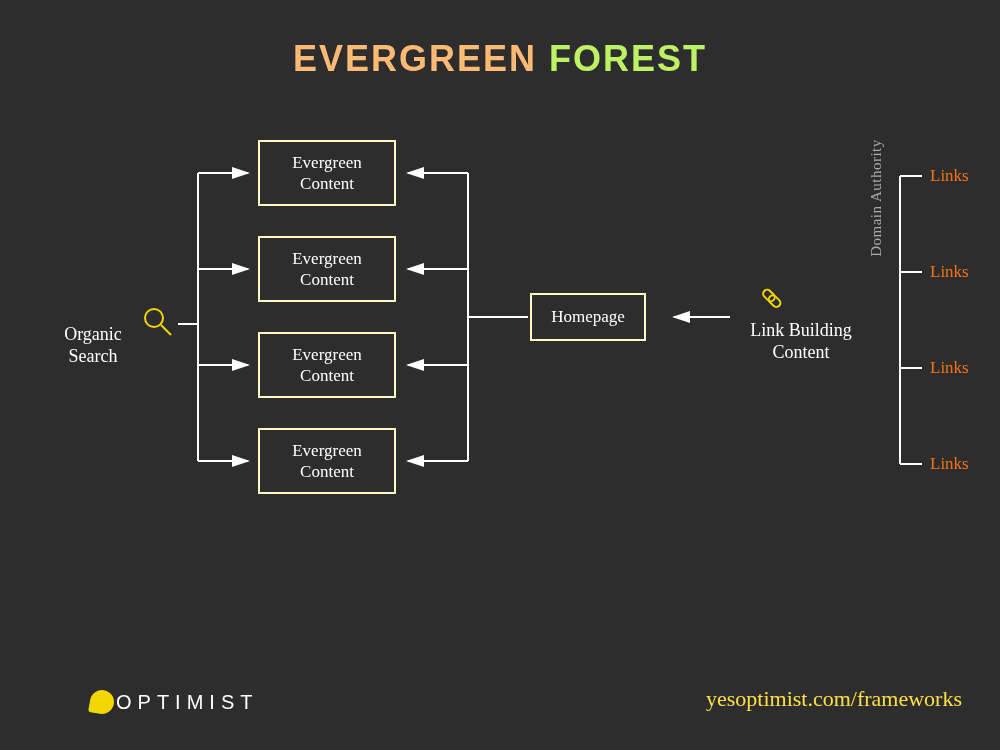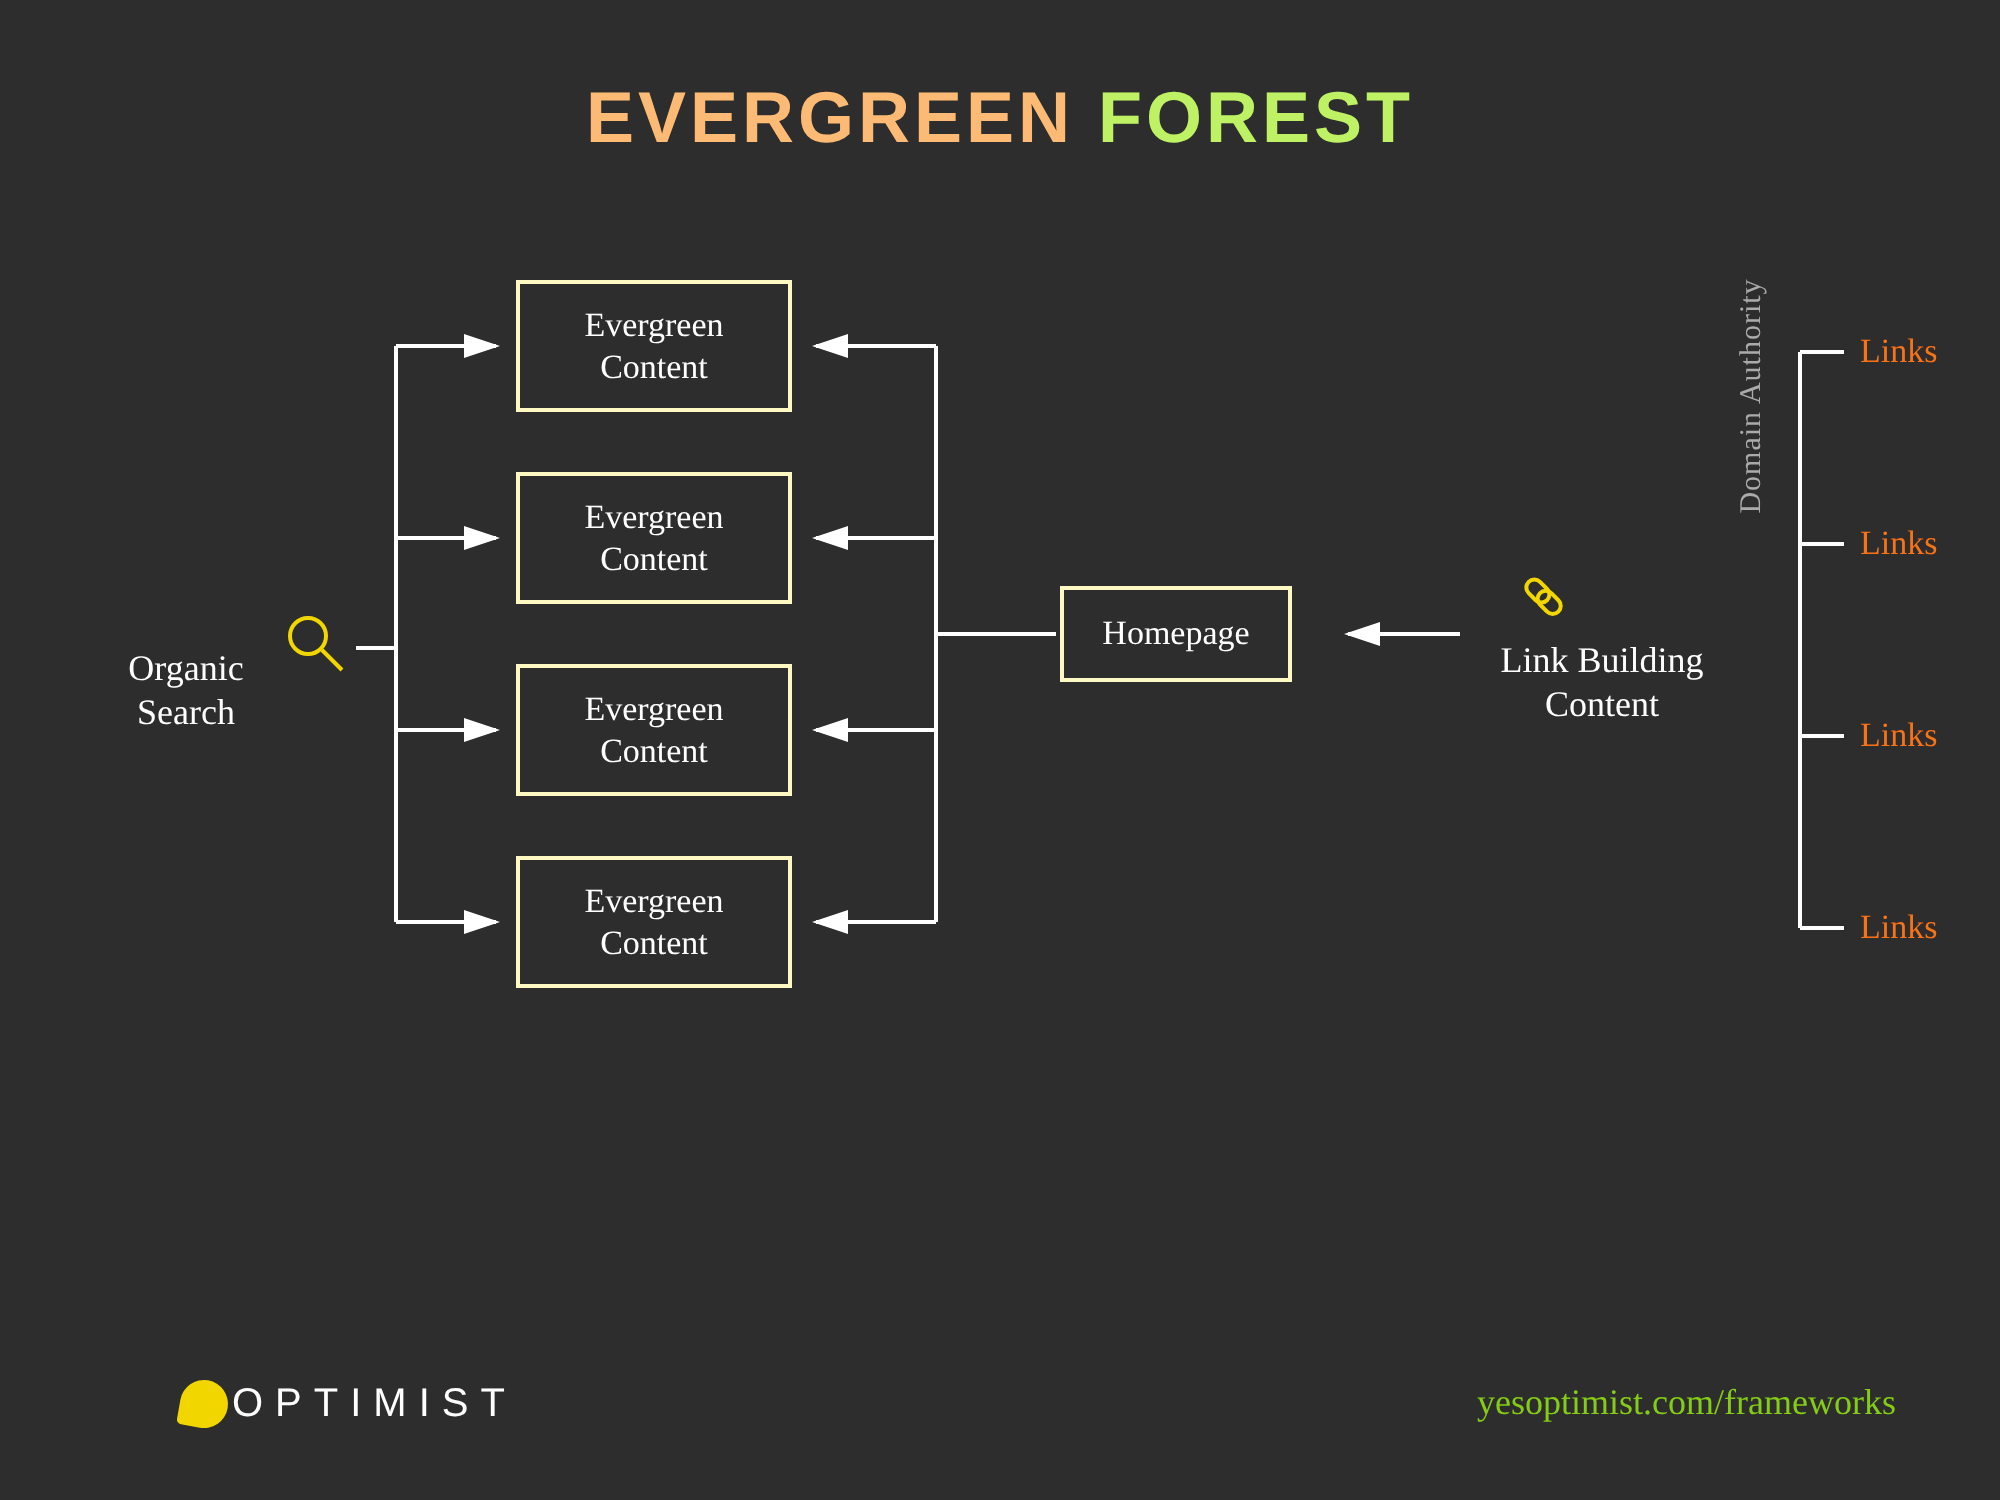--- a/index.html
+++ b/index.html
@@ -86,24 +86,24 @@
     transform: rotate(10deg);
   }
   .brand-text {
     font-size: 20px;
     letter-spacing: 6px;
     color: #ffffff;
     font-weight: 400;
   }
   .footer-url {
     position: absolute;
-    right: 52px;
+    right: 38px;
     bottom: 38px;
-    color: #84cc16;
-    font-size: 18px;
+    color: #fde047;
+    font-size: 22px;
     font-family: Georgia, serif;
   }
 
   svg.diagram {
     position: absolute;
     left: 0; top: 0;
     width: 1000px; height: 750px;
     pointer-events: none;
   }
 </style>

